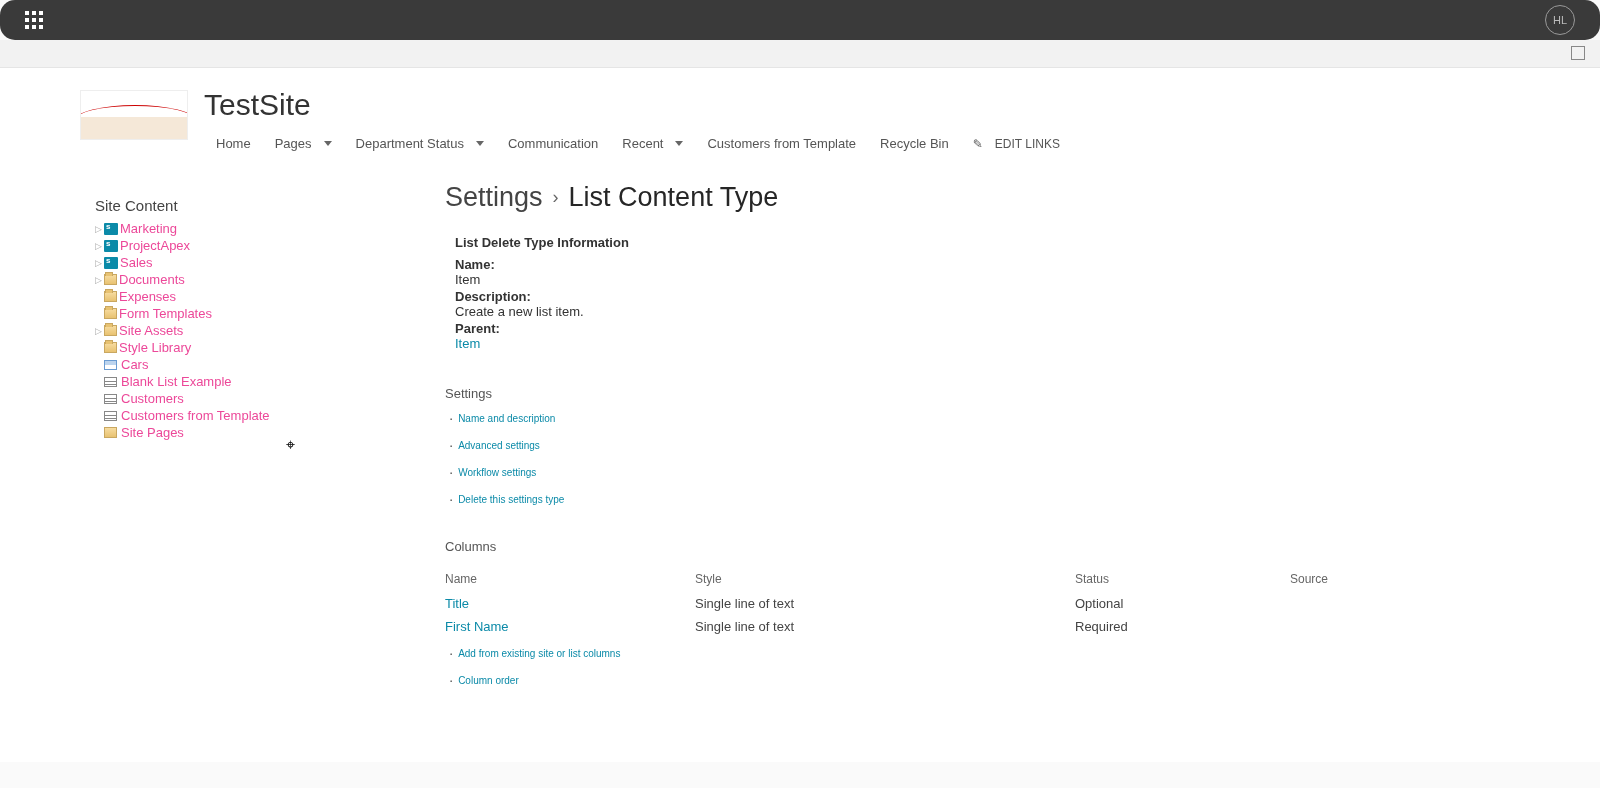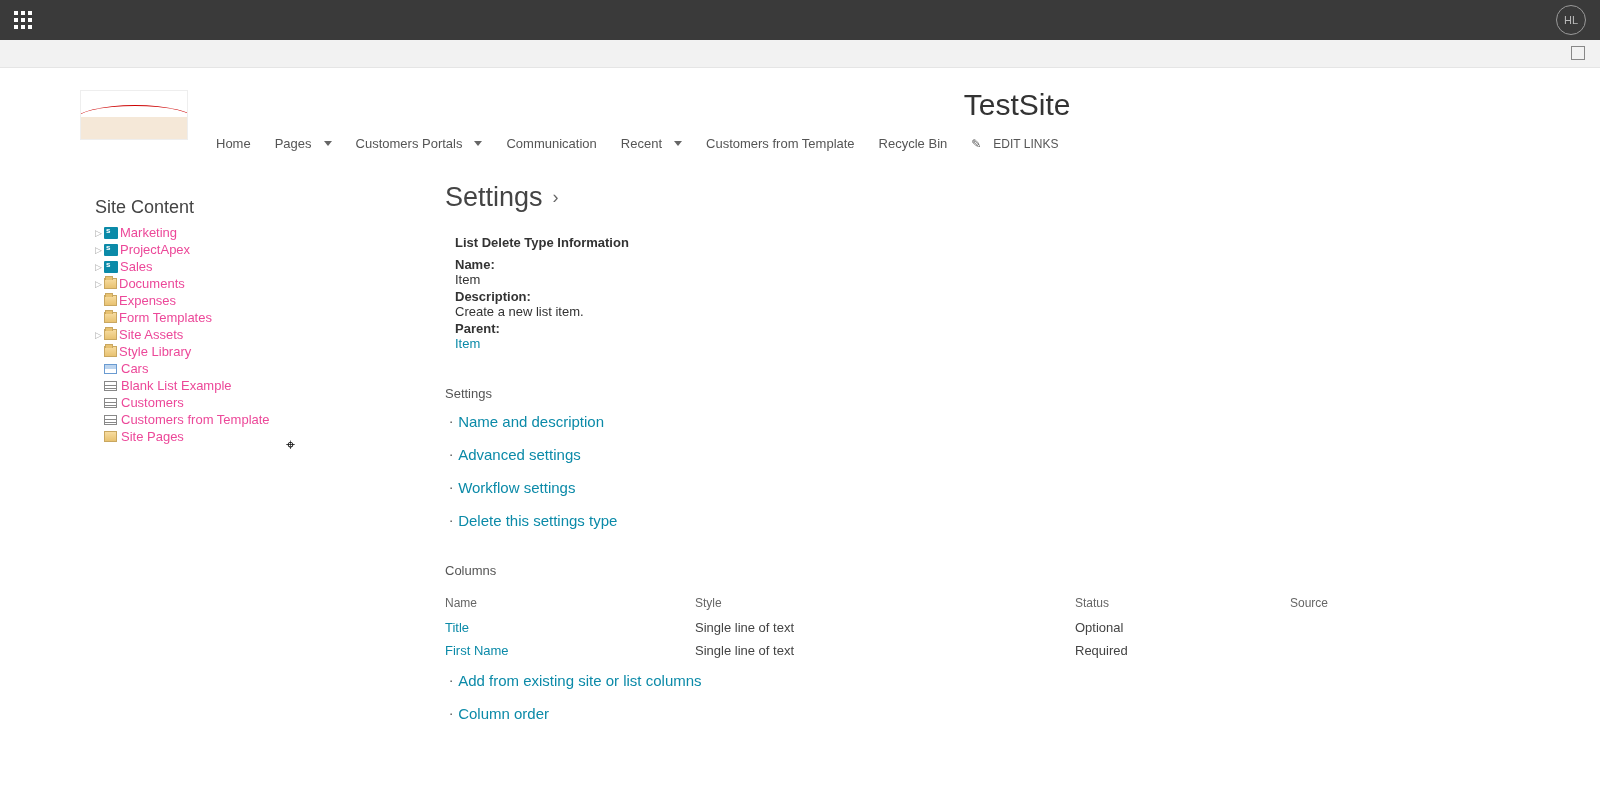--- a/index.html
+++ b/index.html
@@ -1,38 +1,38 @@
 <!DOCTYPE html>
 <html><head>
 <meta charset="utf-8">
 <style>
 * { box-sizing: border-box; margin: 0; padding: 0; }
 body { font-family: "Segoe UI", Tahoma, sans-serif; background: #fafafa; color: #333; font-size: 13px; }
 
-.top-bar { background: #3a3a3a; height: 40px; display: flex; align-items: center; justify-content: space-between; padding: 0 14px; }
+.top-bar { background: #3a3a3a; height: 40px; display: flex; align-items: center; justify-content: space-between; padding: 0 25px; border-radius: 15px; }
 .waffle { width: 18px; height: 18px; display: grid; grid-template-columns: repeat(3, 4px); grid-template-rows: repeat(3, 4px); gap: 3px; cursor: pointer; }
 .waffle span { background: #fff; width: 4px; height: 4px; }
 .avatar { width: 30px; height: 30px; border-radius: 50%; border: 1px solid #999; color: #bbb; font-size: 11px; display: flex; align-items: center; justify-content: center; cursor: pointer; }
 
 .ribbon-strip { background: #f2f2f2; height: 28px; border-bottom: 1px solid #e5e5e5; position: relative; }
 .focus-icon { position: absolute; right: 15px; top: 6px; width: 14px; height: 14px; border: 1.5px solid #888; cursor: pointer; }
 
 .site-header { background: #fff; padding: 22px 80px 0 80px; display: flex; align-items: flex-start; }
 .logo { width: 108px; height: 50px; background: linear-gradient(180deg, #fff 55%, #f5e8d8 55%); border: 1px solid #eee; position: relative; margin-right: 16px; overflow: hidden; }
 .logo::before { content: ""; position: absolute; left: -6px; top: 14px; width: 120px; height: 24px; border-top: 1.5px solid #c00; border-radius: 50% 50% 0 0 / 60% 60% 0 0; }
-.site-title { font-size: 30px; font-weight: 300; color: #333; line-height: 1; text-align: right; }
+.site-title { font-size: 30px; font-weight: 300; color: #333; line-height: 1; }
 .top-nav { margin-top: 10px; display: flex; align-items: center; gap: 0; color: #555; font-size: 13px; }
 .top-nav .nav-item { padding: 6px 12px; cursor: pointer; display: flex; align-items: center; gap: 12px; }
 .top-nav .caret { width: 0; height: 0; border-left: 4px solid transparent; border-right: 4px solid transparent; border-top: 5px solid #666; }
 .edit-links { display: flex; align-items: center; gap: 6px; color: #555; font-size: 12px; }
 .edit-links .pencil { font-size: 12px; }
 
 .content-area { display: flex; background: #fff; padding: 20px 0 60px 0; }
 .left-nav { width: 345px; padding: 20px 20px 20px 95px; font-size: 13px; color: #0b7ba0; }
-.left-nav .heading { color: #444; margin-bottom: 6px; font-size: 18px; }
+.left-nav .heading { color: #444; margin-bottom: 6px; font-size: 15px; }
 .tree-node { display: flex; align-items: center; min-height: 17px; padding: 1px 0; cursor: pointer; white-space: nowrap; }
 .tree-node a { color: #ec4899; text-decoration: none; }
 .expander { width: 8px; color: #aaa; font-size: 9px; margin-right: 1px; }
 .icon-sub { width: 14px; height: 12px; background: #0b8aa8; border-radius: 1px; margin-right: 2px; position: relative; }
 .icon-sub::after { content:"s"; color:#fff; font-size:8px; position:absolute; left:2px; top:-1px; font-weight:bold; }
 .icon-folder { width: 13px; height: 11px; background: linear-gradient(#f7dca0,#e8c271); border:1px solid #c9a760; margin-right: 2px; position: relative; }
 .icon-folder::before { content:""; position:absolute; top:-3px; left:0; width:6px; height:3px; background:#e8c271; border:1px solid #c9a760; border-bottom:none; }
 .icon-list { width: 13px; height: 10px; border: 1px solid #888; margin-right: 4px; background:#fff; position:relative; }
 .icon-list::before { content:""; position:absolute; top:3px; left:0; right:0; height:1px; background:#888; box-shadow: 0 3px 0 #888; }
 .icon-piclist { width: 13px; height: 10px; border: 1px solid #6a9bd1; margin-right: 4px; background: linear-gradient(#bcd4ee 50%, #fff 50%); }
@@ -43,21 +43,21 @@
 .page-title .sep { font-size: 18px; color: #666; }
 .page-title a { color: #444; text-decoration: none; }
 
 .section-heading { font-weight: 600; color: #333; font-size: 13px; margin-bottom: 6px; }
 .info-row { display: flex; font-size: 13px; padding: 1px 0; flex-direction: column; }
 .info-row .label { width: 72px; font-weight: 600; }
 .info-row .value a { color: #0b8aa8; text-decoration: none; }
 
 .settings-block { margin-top: 34px; }
 .sub-heading { color: #555; font-size: 13px; margin-bottom: 12px; }
-.link-item { font-size: 15px; color: #0b8aa8; margin: 0 0 16px 5px; display: flex; align-items: center; }
+.link-item { font-size: 10px; color: #0b8aa8; margin: 0 0 16px 5px; display: flex; align-items: center; }
 .link-item::before { content:"▪"; color:#666; font-size:6px; margin-right: 6px; }
 .link-item a { color: #0b8aa8; text-decoration: none; cursor: pointer; }
 
 .columns-block { margin-top: 34px; }
 .col-table { width: 100%; border-collapse: collapse; font-size: 13px; }
 .col-table th { text-align: left; font-weight: 400; color: #666; font-size: 12px; padding: 6px 0; }
 .col-table td { padding: 4px 0; color: #444; }
 .col-table td a { color: #0b8aa8; text-decoration: none; }
 .col-name { width: 250px; }
 .col-type { width: 380px; }
@@ -93,21 +93,21 @@
     <div class="site-title">TestSite</div>
     <div class="top-nav">
       <div class="nav-item">
           <span>Home</span>
         </div>
       <div class="nav-item">
           <span>Pages</span>
           <span class="caret"></span>
         </div>
       <div class="nav-item">
-          <span>Customers Portals</span>
+          <span>Department Status</span>
           <span class="caret"></span>
         </div>
       <div class="nav-item">
           <span>Communication</span>
         </div>
       <div class="nav-item">
           <span>Recent</span>
           <span class="caret"></span>
         </div>
       <div class="nav-item">
@@ -194,20 +194,21 @@
           <span class="icon-pages"></span>
           <a href="#">Site Pages</a>
         </div>
       </div>
   </div>
 
   <div class="main-panel">
     <div class="page-title">
       <a href="#">Settings</a>
       <span class="sep">›</span>
+      <span>List Content Type</span>
     </div>
 
     <div style="padding-left:10px;">
       <div class="section-heading">List Delete Type Information</div>
       <div class="info-row">
         <div class="label">Name:</div>
         <div class="value">Item</div>
       </div>
       <div class="info-row">
         <div class="label">Description:</div>

